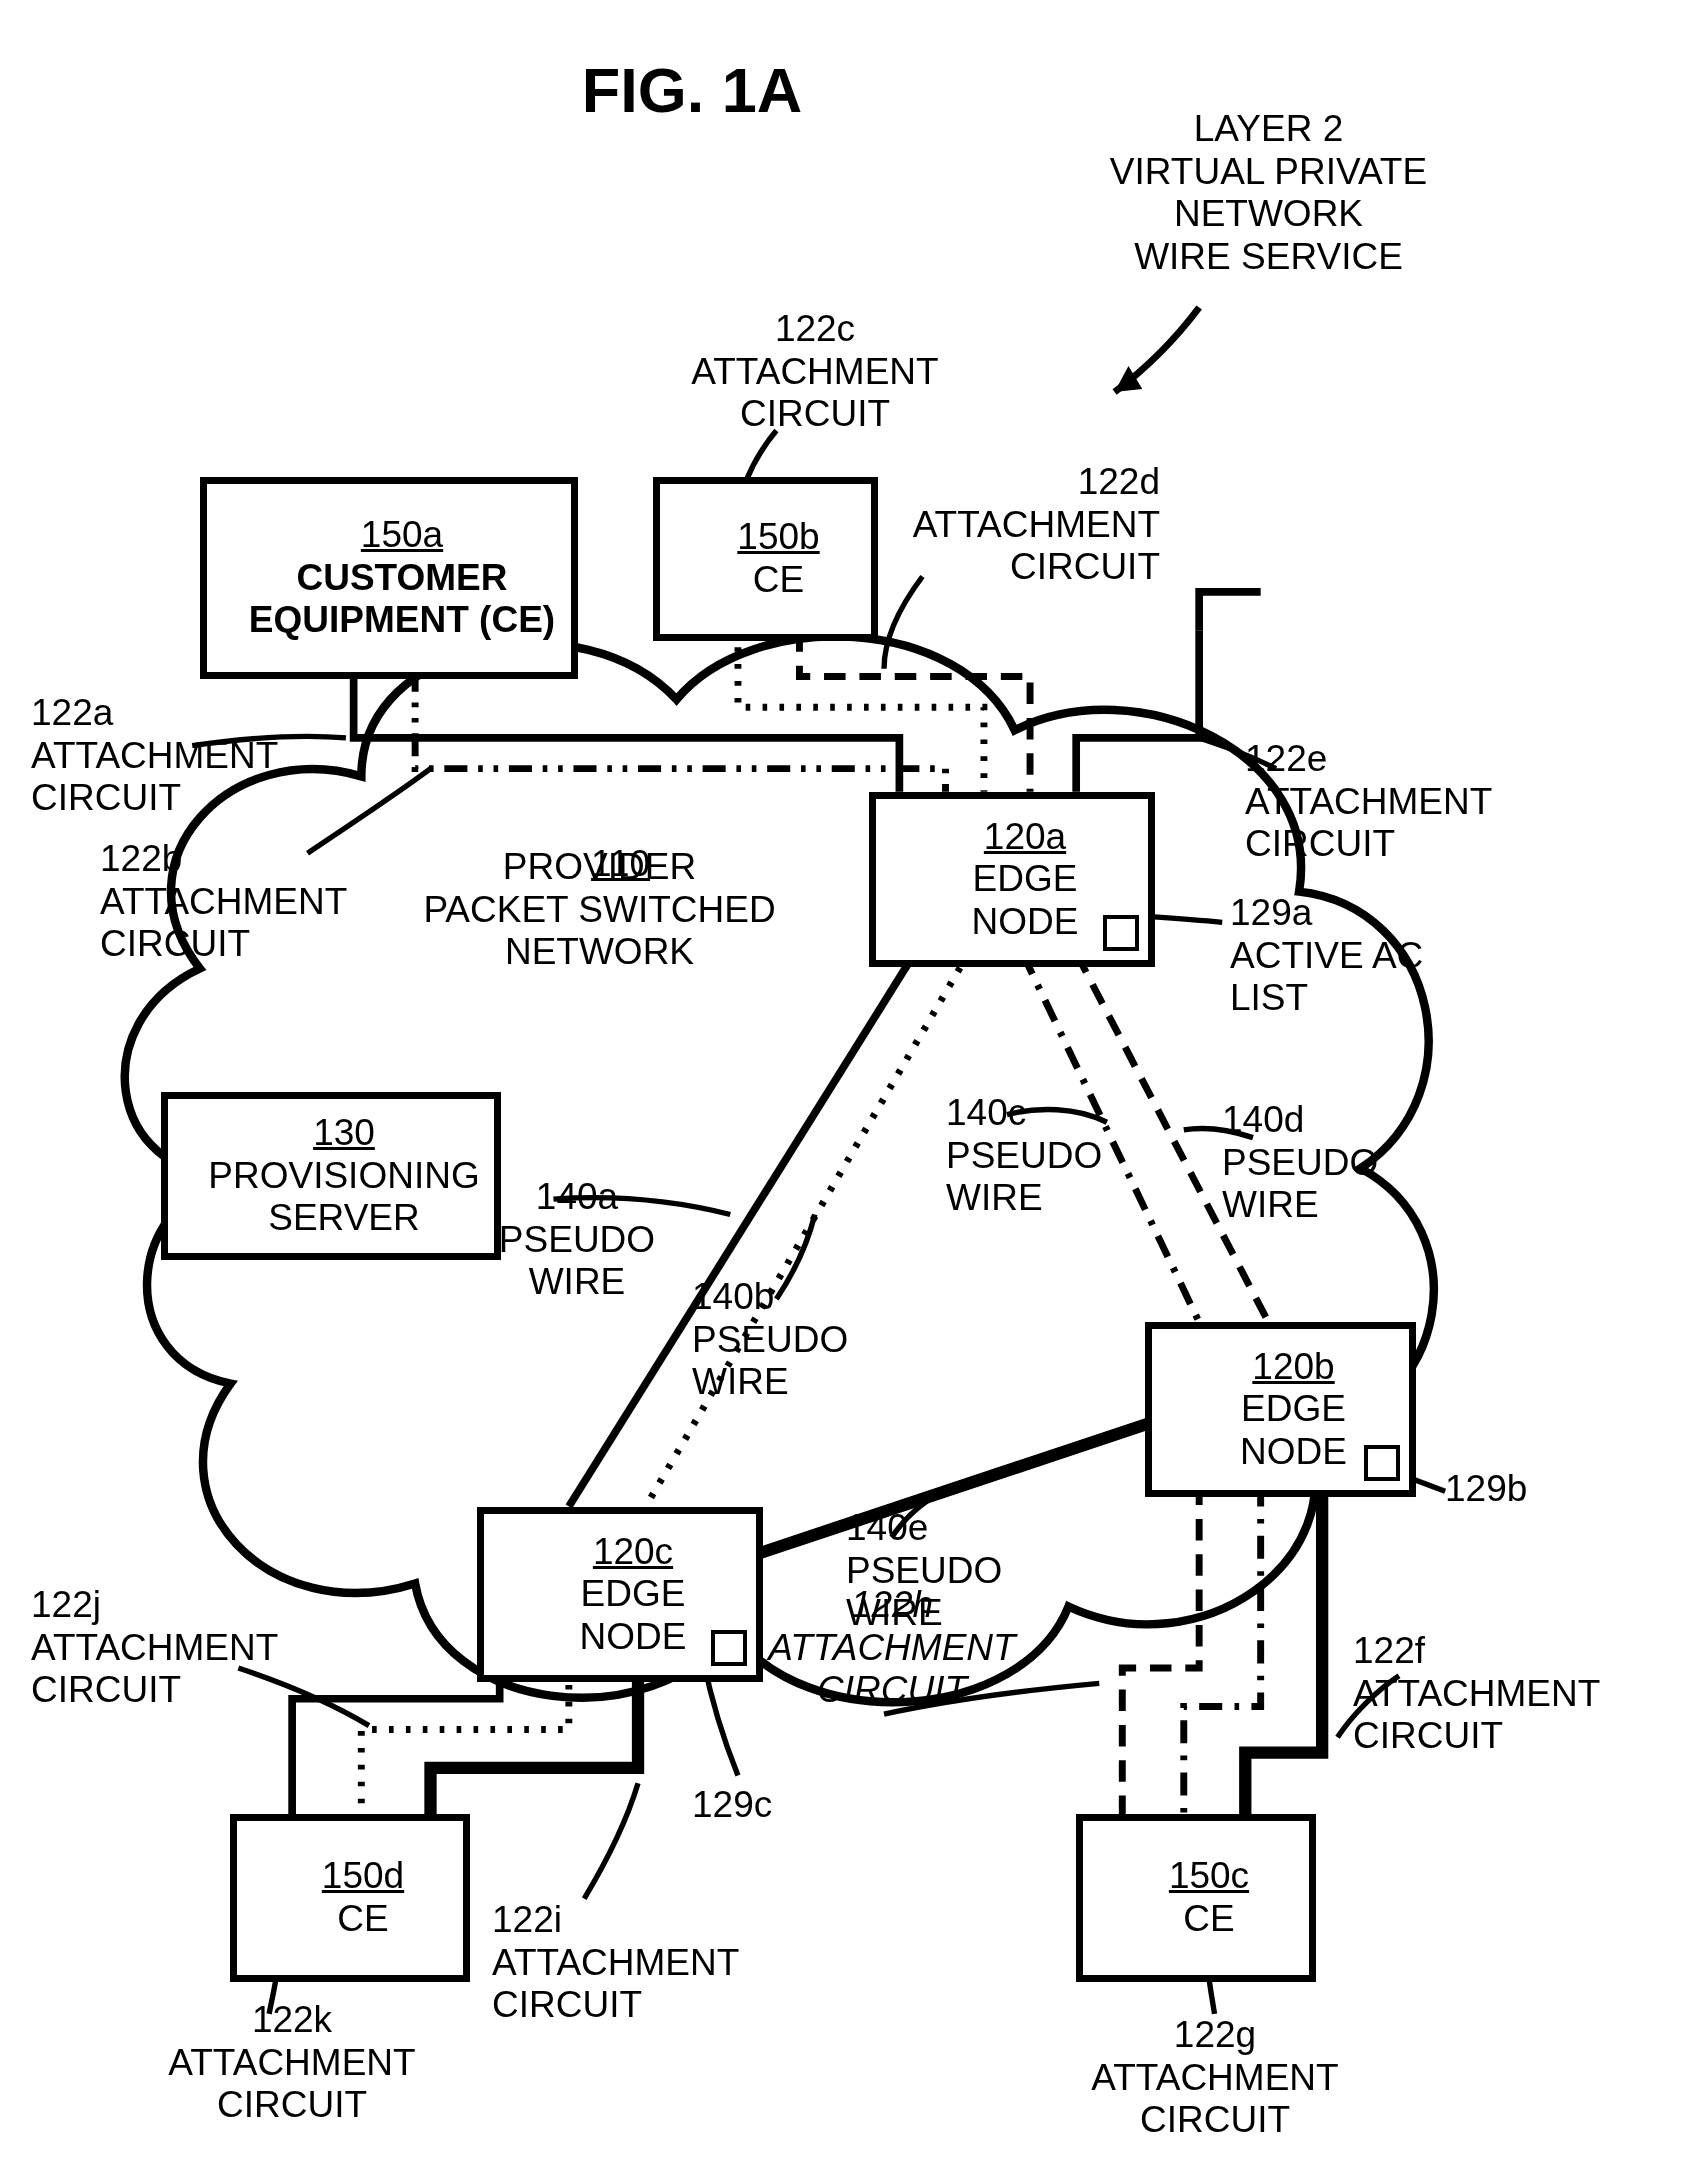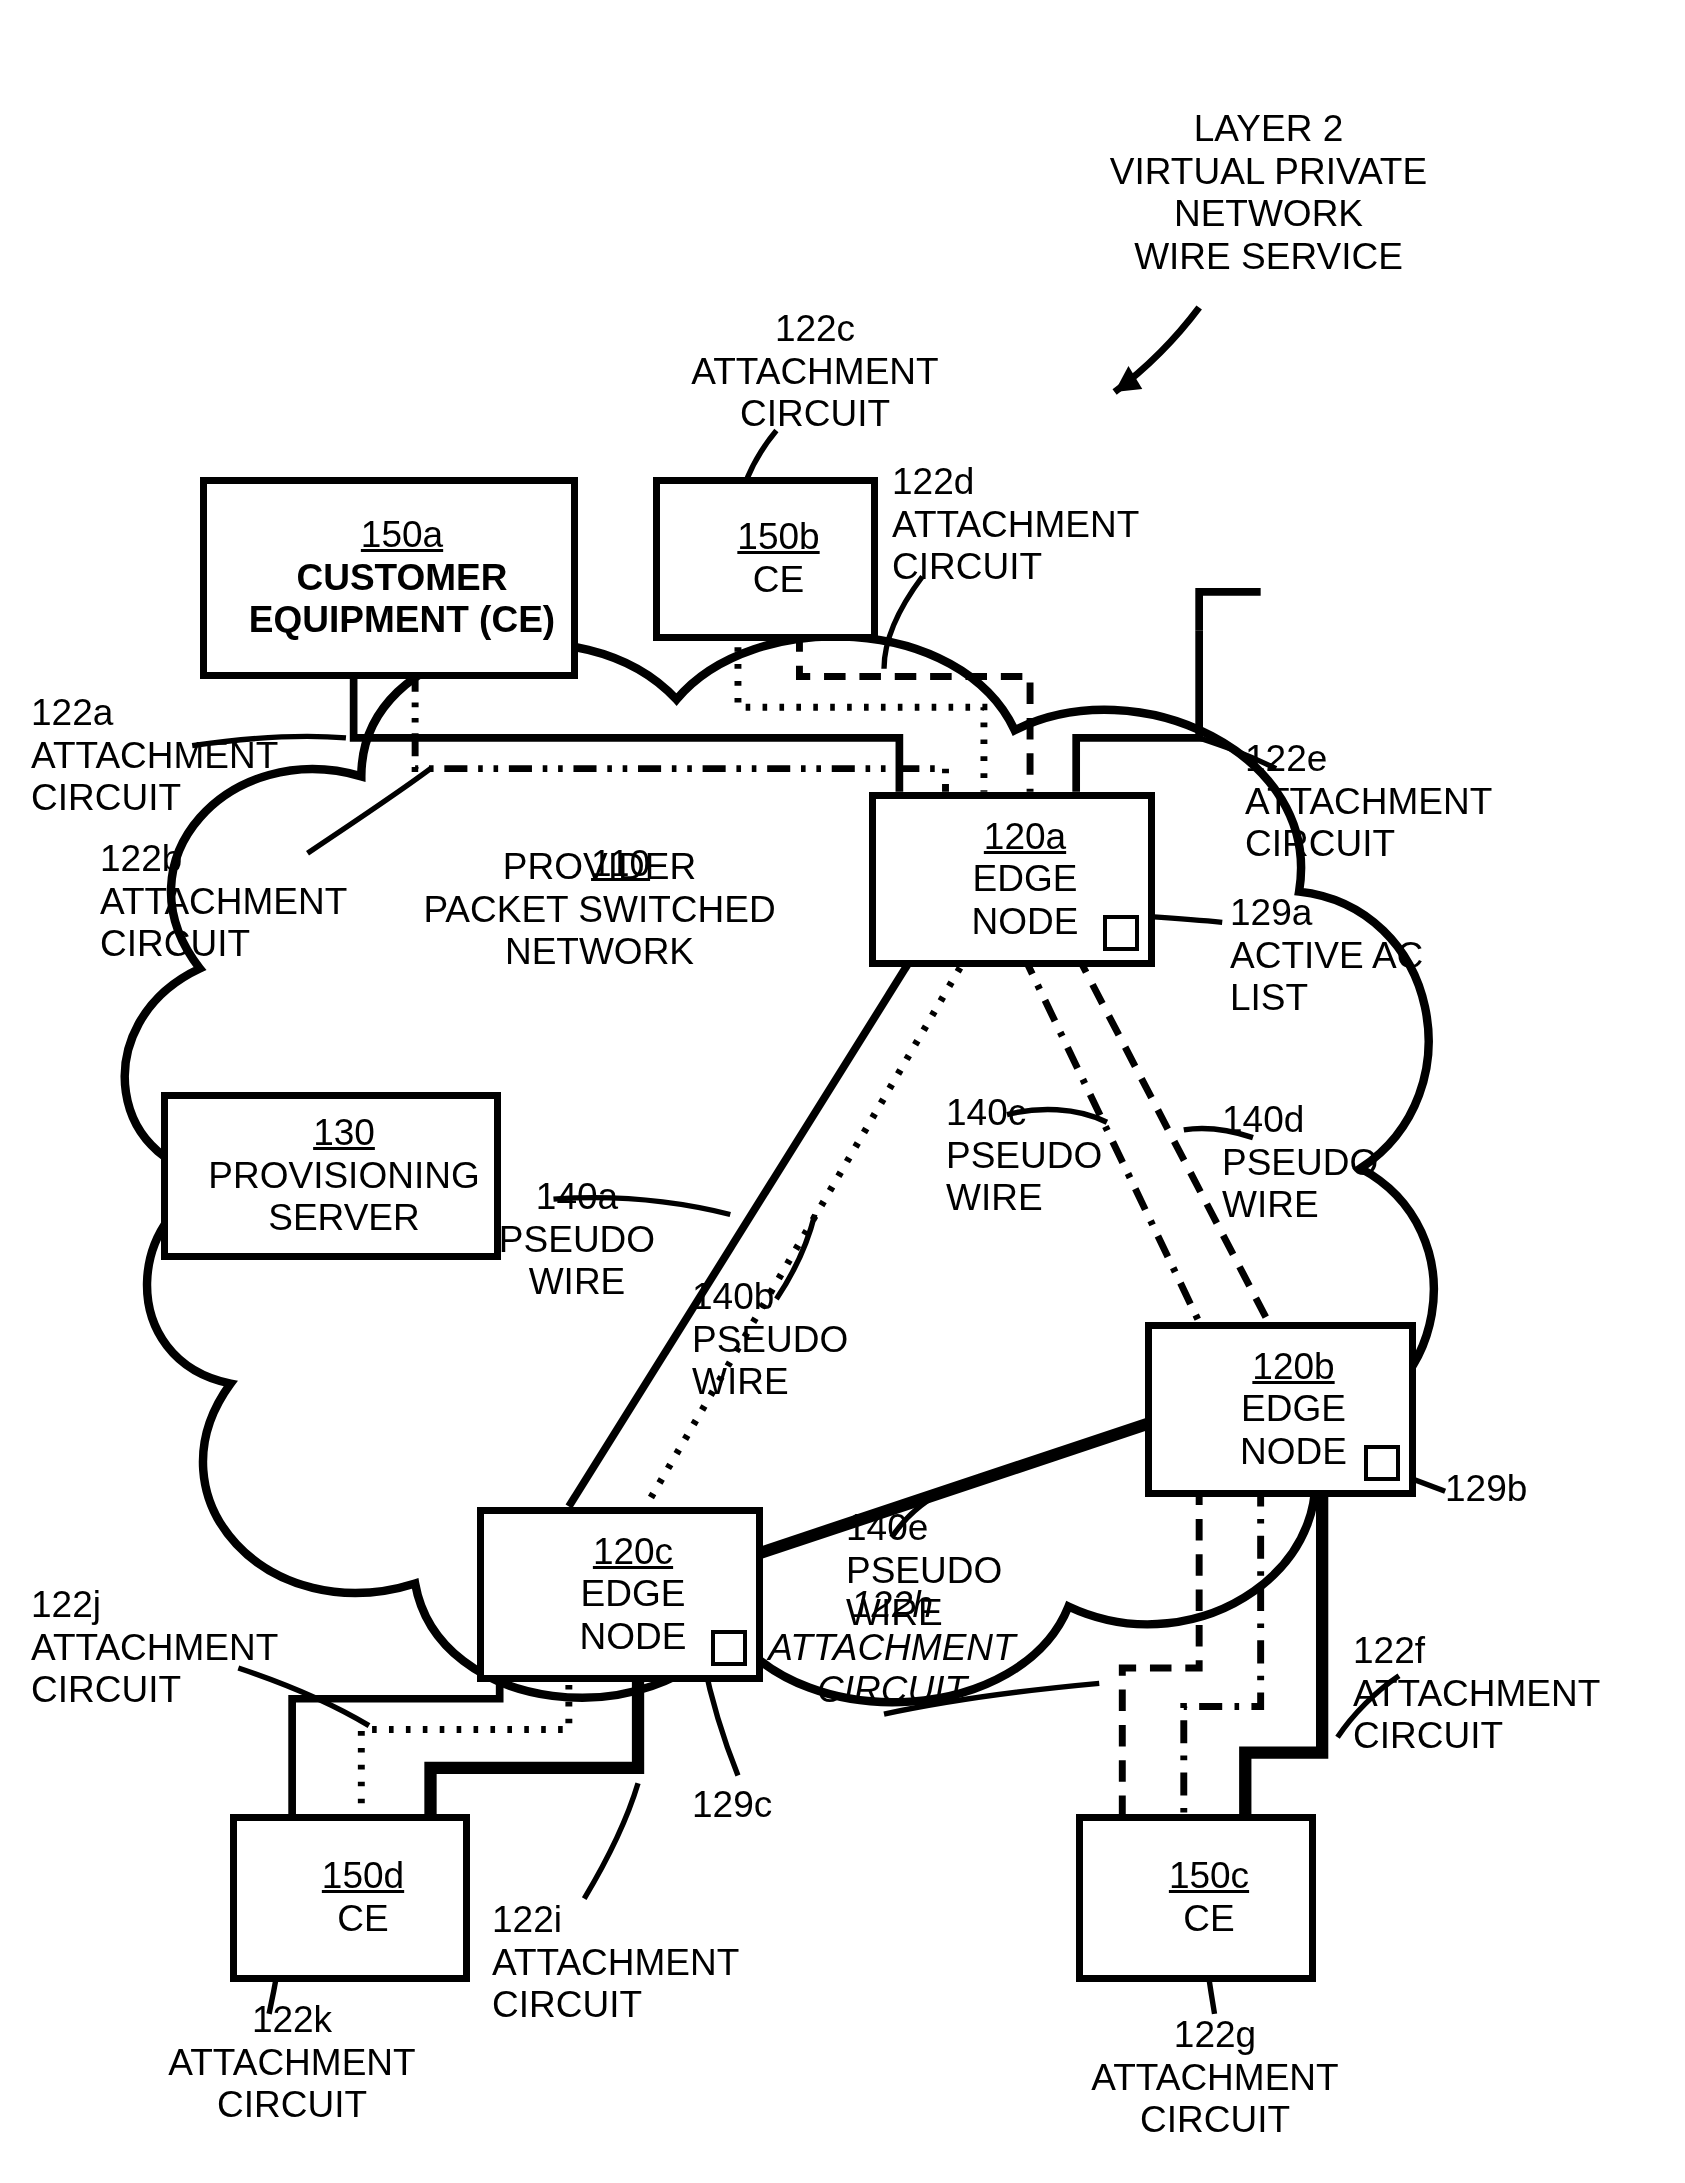--- a/index.html
+++ b/index.html
@@ -54,20 +54,21 @@
     width: 1685px;
     height: 2183px;
     pointer-events: none;
   }
 </style>
 </head>
 <body>
 
 <div class="page">
 
+  <div class="title" style="left:500px; top:54px; width:384px;">FIG. 1A</div>
 
   <div class="lbl" style="left:1053px; top:108px; width:431px; white-space:pre;">LAYER 2
 VIRTUAL PRIVATE
 NETWORK
 WIRE SERVICE</div>
 
   <svg class="layer" viewBox="0 0 2192 2840">
 
     <path d="M 300 1530
              C 140 1530 110 1330 260 1260
@@ -199,21 +200,21 @@
   <div class="lbl" style="left:100px; top:838px; width:277px; text-align:left;">
     <span>122b</span><br>
     <span style="white-space:pre;">ATTACHMENT
 CIRCUIT</span>
   </div>
   <div class="lbl" style="left:669px; top:308px; width:292px;">
     <span>122c</span><br>
     <span style="white-space:pre;">ATTACHMENT
 CIRCUIT</span>
   </div>
-  <div class="lbl" style="left:892px; top:461px; width:292px; text-align:left;">
+  <div class="lbl" style="left:868px; top:461px; width:292px; text-align:right;">
     <span>122d</span><br>
     <span style="white-space:pre;">ATTACHMENT
 CIRCUIT</span>
   </div>
   <div class="lbl" style="left:1245px; top:738px; width:292px; text-align:left;">
     <span>122e</span><br>
     <span style="white-space:pre;">ATTACHMENT
 CIRCUIT</span>
   </div>
   <div class="lbl" style="left:1353px; top:1630px; width:292px; text-align:left;">

